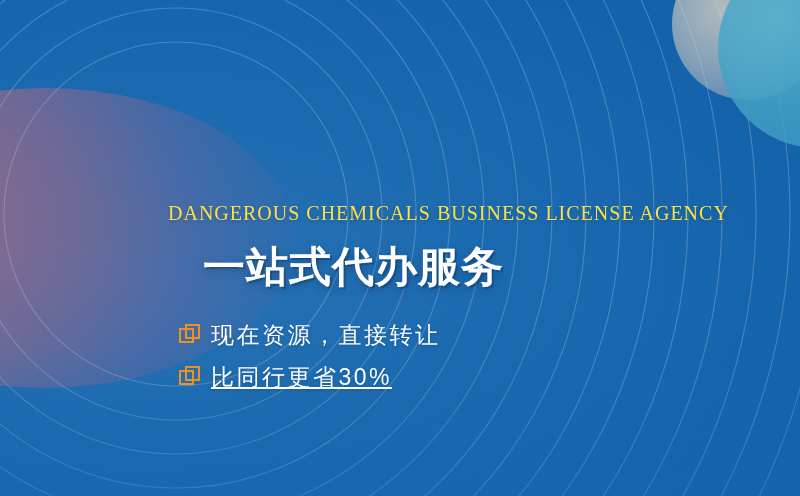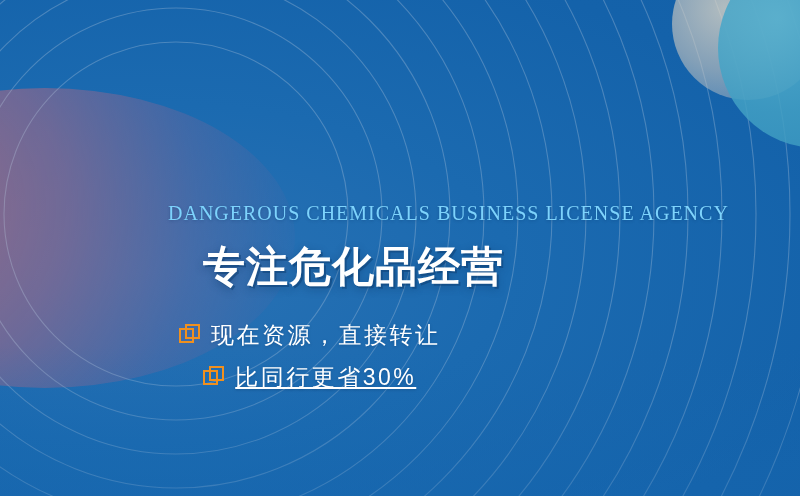--- a/index.html
+++ b/index.html
@@ -106,21 +106,21 @@
   }
 
   .title-en {
     position: absolute;
     left: 168px;
     top: 203px;
     font-family: "Liberation Serif", "DejaVu Serif", serif;
     font-size: 20px;
     line-height: 1;
     font-weight: 400;
-    color: #7dd3fc;
+    color: #fde047;
     letter-spacing: 1.0px;
     white-space: nowrap;
     text-shadow: 0 1px 3px rgba(10, 48, 92, 0.30);
   }
 
   .title-sub {
     position: absolute;
     left: 203px;
     top: 246px;
     font-size: 42px;
@@ -136,21 +136,20 @@
   .bullets {
     position: absolute;
     left: 179px;
     top: 316px;
   }
   .bullet-row {
     display: flex;
     align-items: center;
     height: 38px;
     margin-bottom: 4px;
-    justify-content: center;
   }
   .bullet-icon {
     width: 22px;
     height: 22px;
     flex: 0 0 22px;
     position: relative;
     margin-right: 10px;
   }
   .bullet-icon .sq {
     position: absolute;
@@ -211,21 +210,21 @@
   <div class="circle-tan"></div>
   <div class="circle-teal"></div>
 
   <div class="bottom-fade"></div>
 
   <div class="content">
 
 
     <div class="title-en">DANGEROUS CHEMICALS BUSINESS LICENSE AGENCY</div>
 
-    <div class="title-sub">专注危化品经营</div>
+    <div class="title-sub">一站式代办服务</div>
 
     <div class="bullets">
 
       <div class="bullet-row">
         <span class="bullet-icon">
           <span class="sq sq-a"></span>
           <span class="sq sq-b"></span>
         </span>
         <span class="bullet-text">现在资源，直接转让</span>
       </div>

